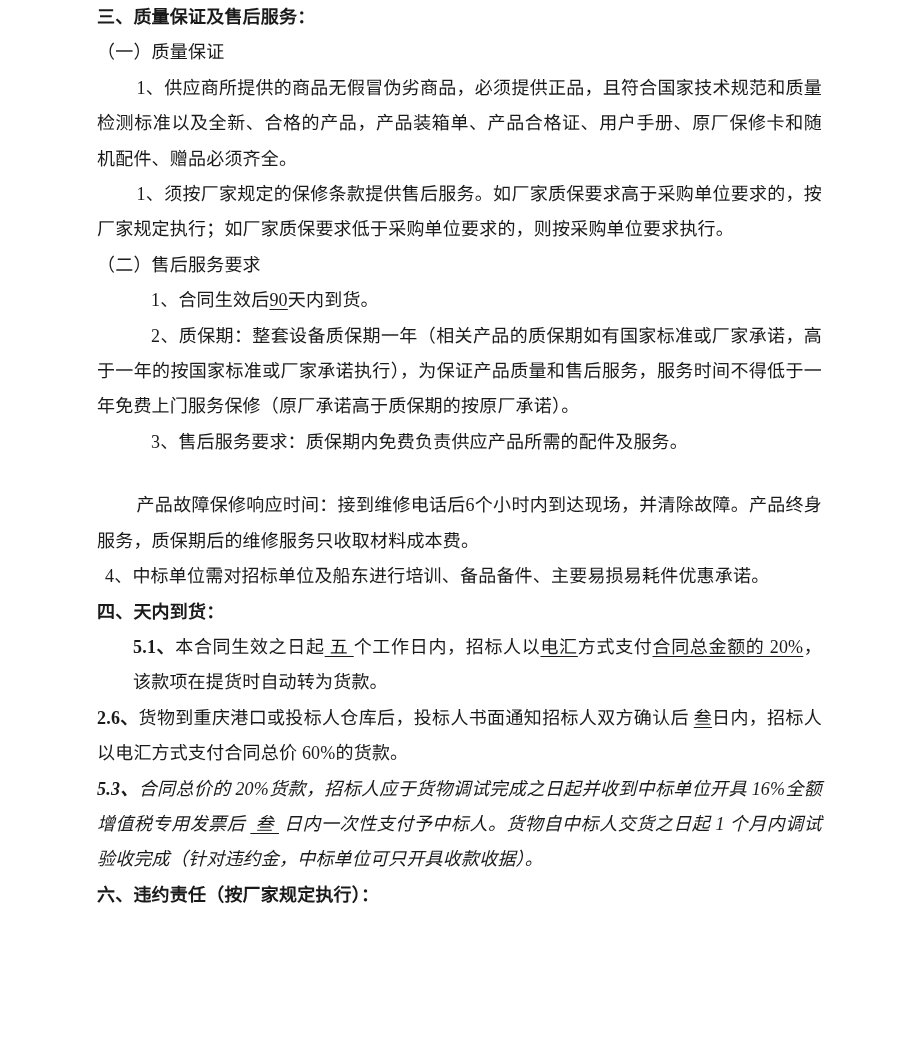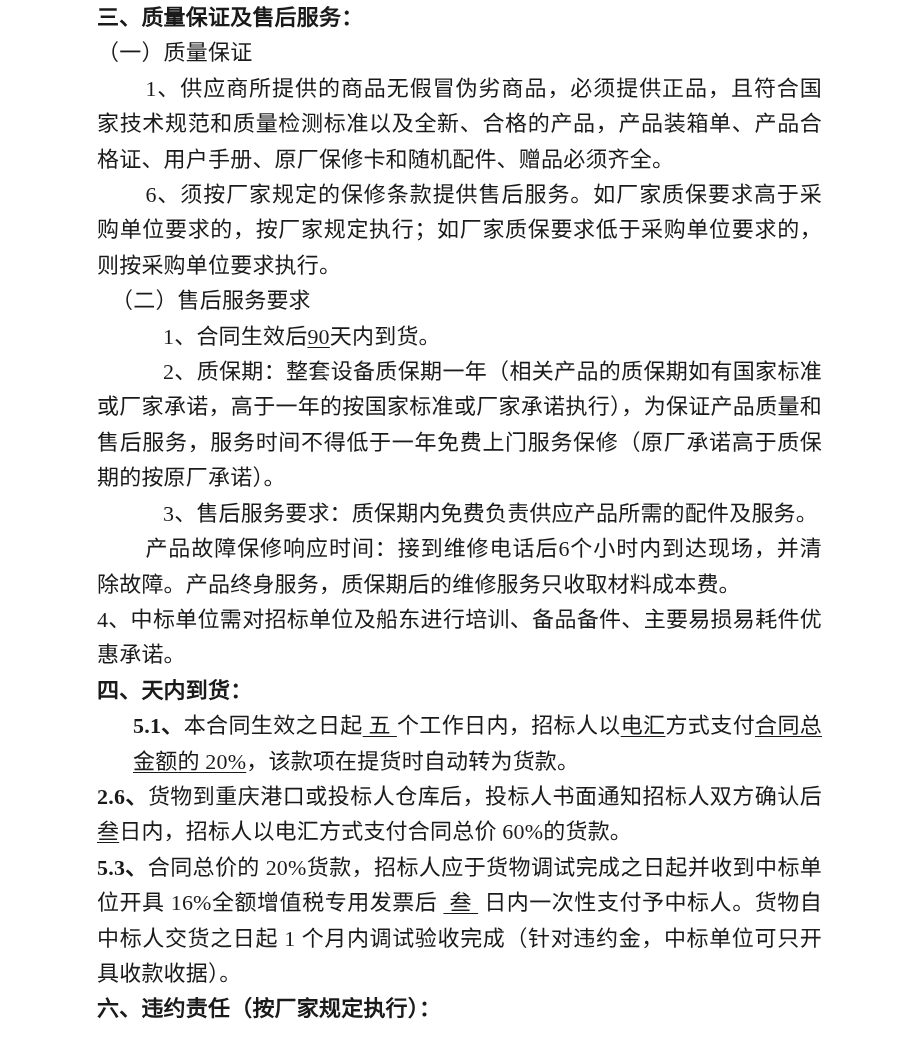--- a/index.html
+++ b/index.html
@@ -16,21 +16,21 @@
   }
   .doc {
     box-sizing: border-box;
     width: 900px;
     min-height: 1057px;
     padding: 0 78px 0 97px;
     background: #ffffff;
   }
   .para {
     margin: 0;
-    font-size: 22px;
+    font-size: 18px;
     line-height: 35.4px;
     text-align: justify;
     text-justify: inter-character;
     word-break: break-all;
     letter-spacing: 0.2px;
   }
   .para.heading {
     font-weight: 700;
     text-align: left;
   }
@@ -46,26 +46,26 @@
   
 </style>
 </head>
 <body>
 
 <div class="doc">
   <div id="doc-body">
       <p class="para heading" style="text-indent: 0px;"><span class="b">三、质量保证及售后服务：</span></p>
       <p class="para" style="text-indent: 0px;"><span>（一）质量保证</span></p>
       <p class="para" style="text-indent: 2.2em;"><span>1、供应商所提供的商品无假冒伪劣商品，必须提供正品，且符合国家技术规范和质量检测标准以及全新、合格的产品，产品装箱单、产品合格证、用户手册、原厂保修卡和随机配件、赠品必须齐全。</span></p>
-      <p class="para" style="text-indent: 2.2em;"><span>6、须按厂家规定的保修条款提供售后服务。如厂家质保要求高于采购单位要求的，按厂家规定执行；如厂家质保要求低于采购单位要求的，则按采购单位要求执行。</span></p>
-      <p class="para" style="text-indent: 0px; margin-left: 14px;"><span>（二）售后服务要求</span></p>
+      <p class="para" style="text-indent: 2.2em;"><span>1、须按厂家规定的保修条款提供售后服务。如厂家质保要求高于采购单位要求的，按厂家规定执行；如厂家质保要求低于采购单位要求的，则按采购单位要求执行。</span></p>
+      <p class="para" style="text-indent: 0px;"><span>（二）售后服务要求</span></p>
       <p class="para" style="text-indent: 3em;"><span>1、合同生效后</span><span class="u">90</span><span>天内到货。</span></p>
       <p class="para" style="text-indent: 3em;"><span>2、质保期：整套设备质保期一年（相关产品的质保期如有国家标准或厂家承诺，高于一年的按国家标准或厂家承诺执行），为保证产品质量和售后服务，服务时间不得低于一年免费上门服务保修（原厂承诺高于质保期的按原厂承诺）。</span></p>
       <p class="para" style="text-indent: 3em;"><span>3、售后服务要求：质保期内免费负责供应产品所需的配件及服务。</span></p>
-      <p class="para" style="text-indent: 2.2em;"><span>产品故障保修响应时间：接到维修电话后6个小时内到达现场，并清除故障。产品终身服务，质保期后的维修服务只收取材料成本费。</span></p>
-      <p class="para" style="text-indent: 0px;"><span>4、中标单位需对招标单位及船东进行培训、备品备件、主要易损易耗件优惠承诺。</span></p>
+      <p class="para" style="text-indent: 2.2em; margin-top: 28px;"><span>产品故障保修响应时间：接到维修电话后6个小时内到达现场，并清除故障。产品终身服务，质保期后的维修服务只收取材料成本费。</span></p>
+      <p class="para" style="text-indent: 0px; margin-left: 8px;"><span>4、中标单位需对招标单位及船东进行培训、备品备件、主要易损易耗件优惠承诺。</span></p>
       <p class="para heading" style="text-indent: 0px;"><span class="b">四、天内到货：</span></p>
       <p class="para" style="text-indent: 0px; margin-left: 36px;"><span class="b">5.1、</span><span>本合同生效之日起</span><span class="u">&nbsp;五&nbsp;</span><span>个工作日内，招标人以</span><span class="u">电汇</span><span>方式支付</span><span class="u">合同总金额的 20%</span><span>，该款项在提货时自动转为货款。</span></p>
       <p class="para" style="text-indent: 0px;"><span class="b">2.6、</span><span>货物到重庆港口或投标人仓库后，投标人书面通知招标人双方确认后 </span><span class="u">叁</span><span>日内，招标人以电汇方式支付合同总价 60%的货款。</span></p>
-      <p class="para" style="text-indent: 0px;"><span class="b">5.3、</span><span>合同总价的 20%货款，招标人应于货物调试完成之日起并收到中标单位开具 16%全额增值税专用发票后 </span><span class="u">&nbsp;叁&nbsp;</span><span> 日内一次性支付予中标人。货物自中标人交货之日起 1 个月内调试验收完成（针对违约金，中标单位可只开具收款收据）。</span></p>
+      <p class="para" style="text-indent: 0px; font-style: italic;"><span class="b">5.3、</span><span>合同总价的 20%货款，招标人应于货物调试完成之日起并收到中标单位开具 16%全额增值税专用发票后 </span><span class="u">&nbsp;叁&nbsp;</span><span> 日内一次性支付予中标人。货物自中标人交货之日起 1 个月内调试验收完成（针对违约金，中标单位可只开具收款收据）。</span></p>
       <p class="para heading" style="text-indent: 0px;"><span class="b">六、违约责任（按厂家规定执行）：</span></p>
     </div>
 </div>
 
 </body></html>

